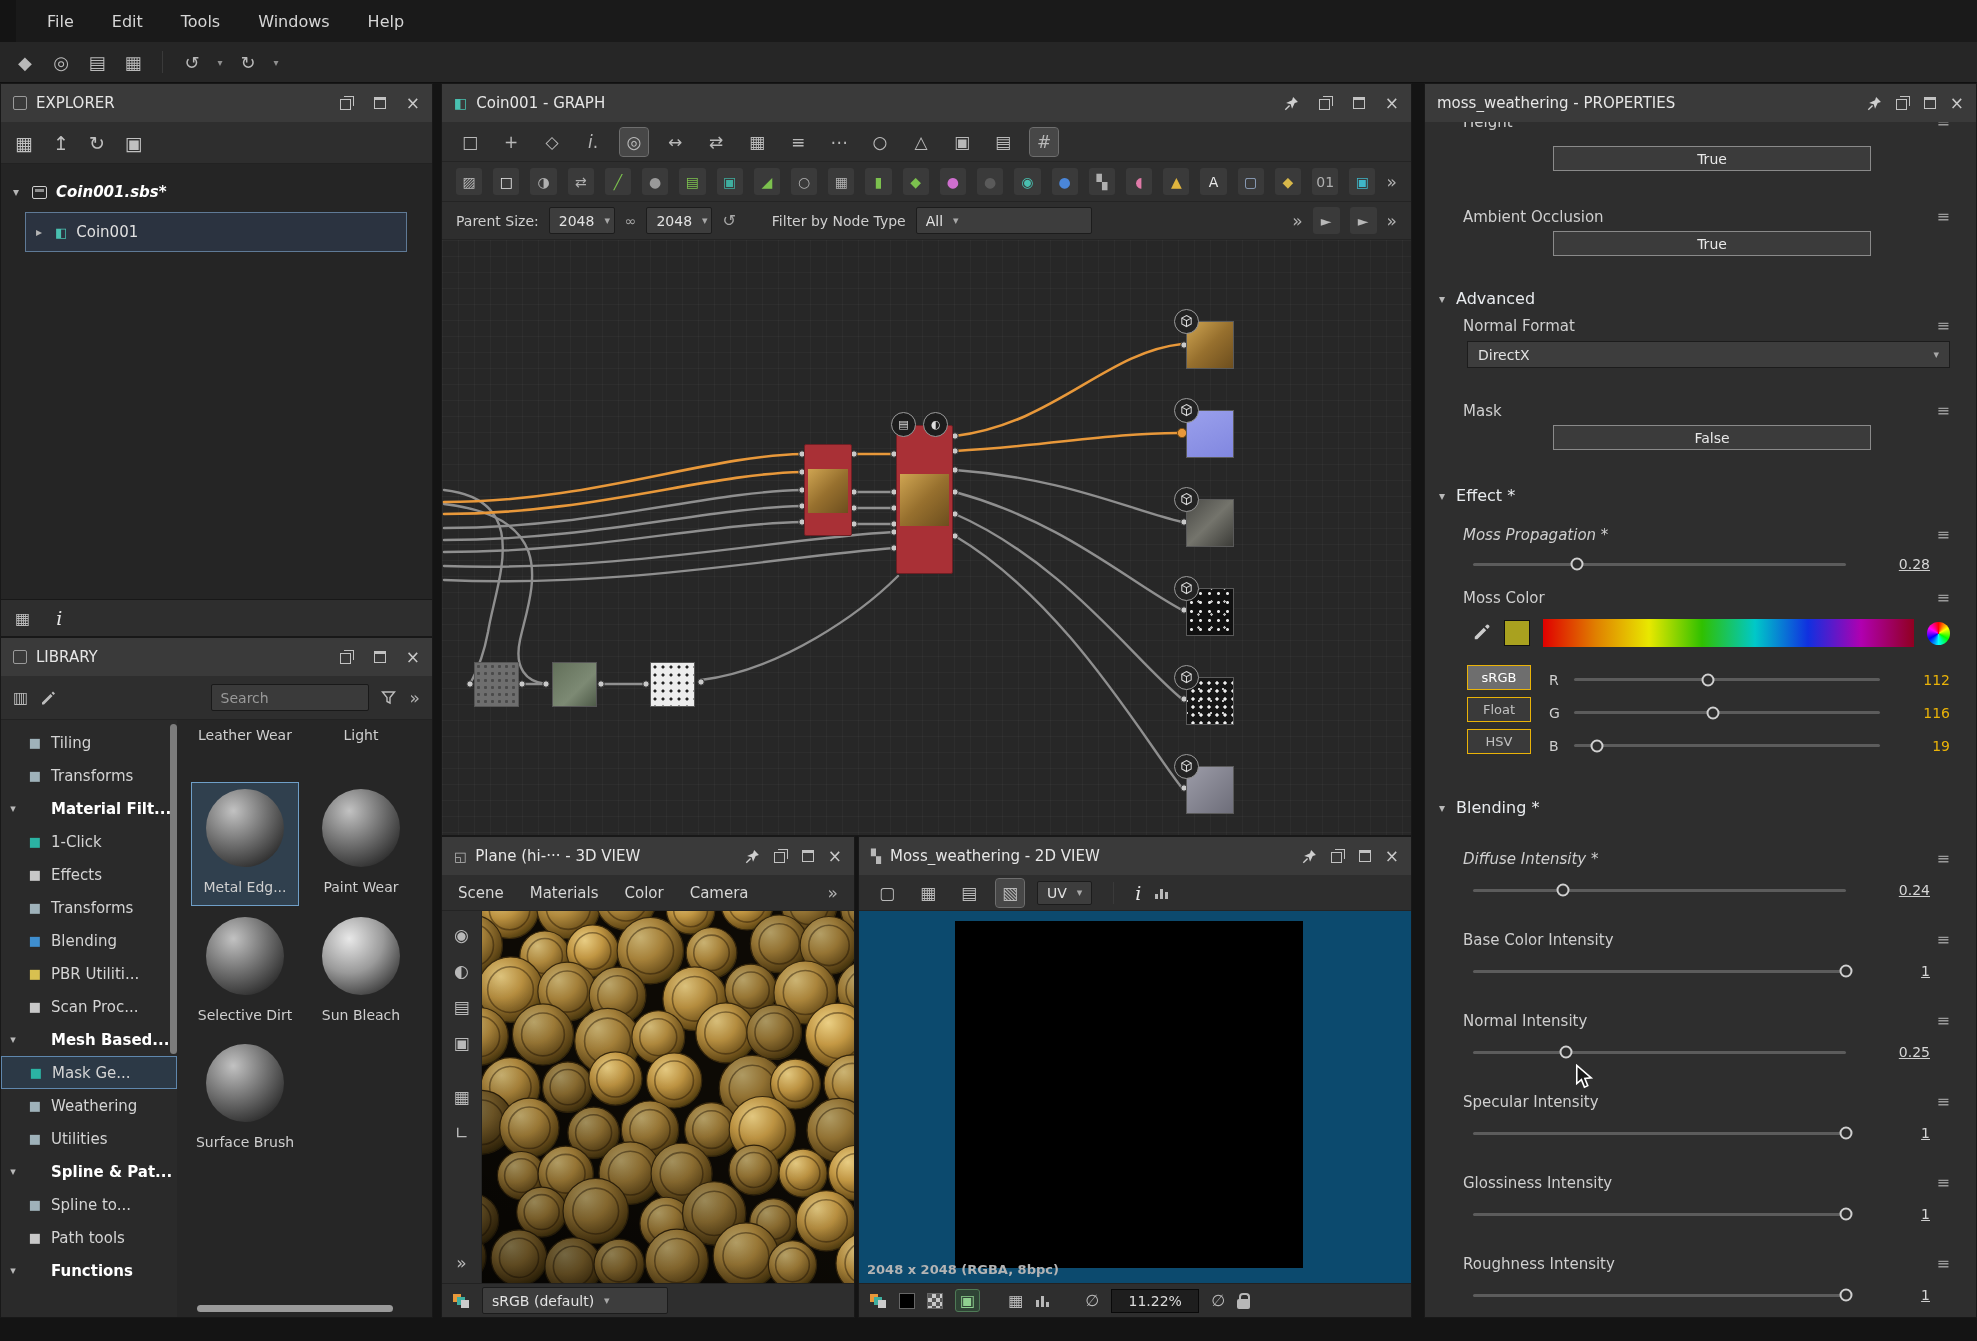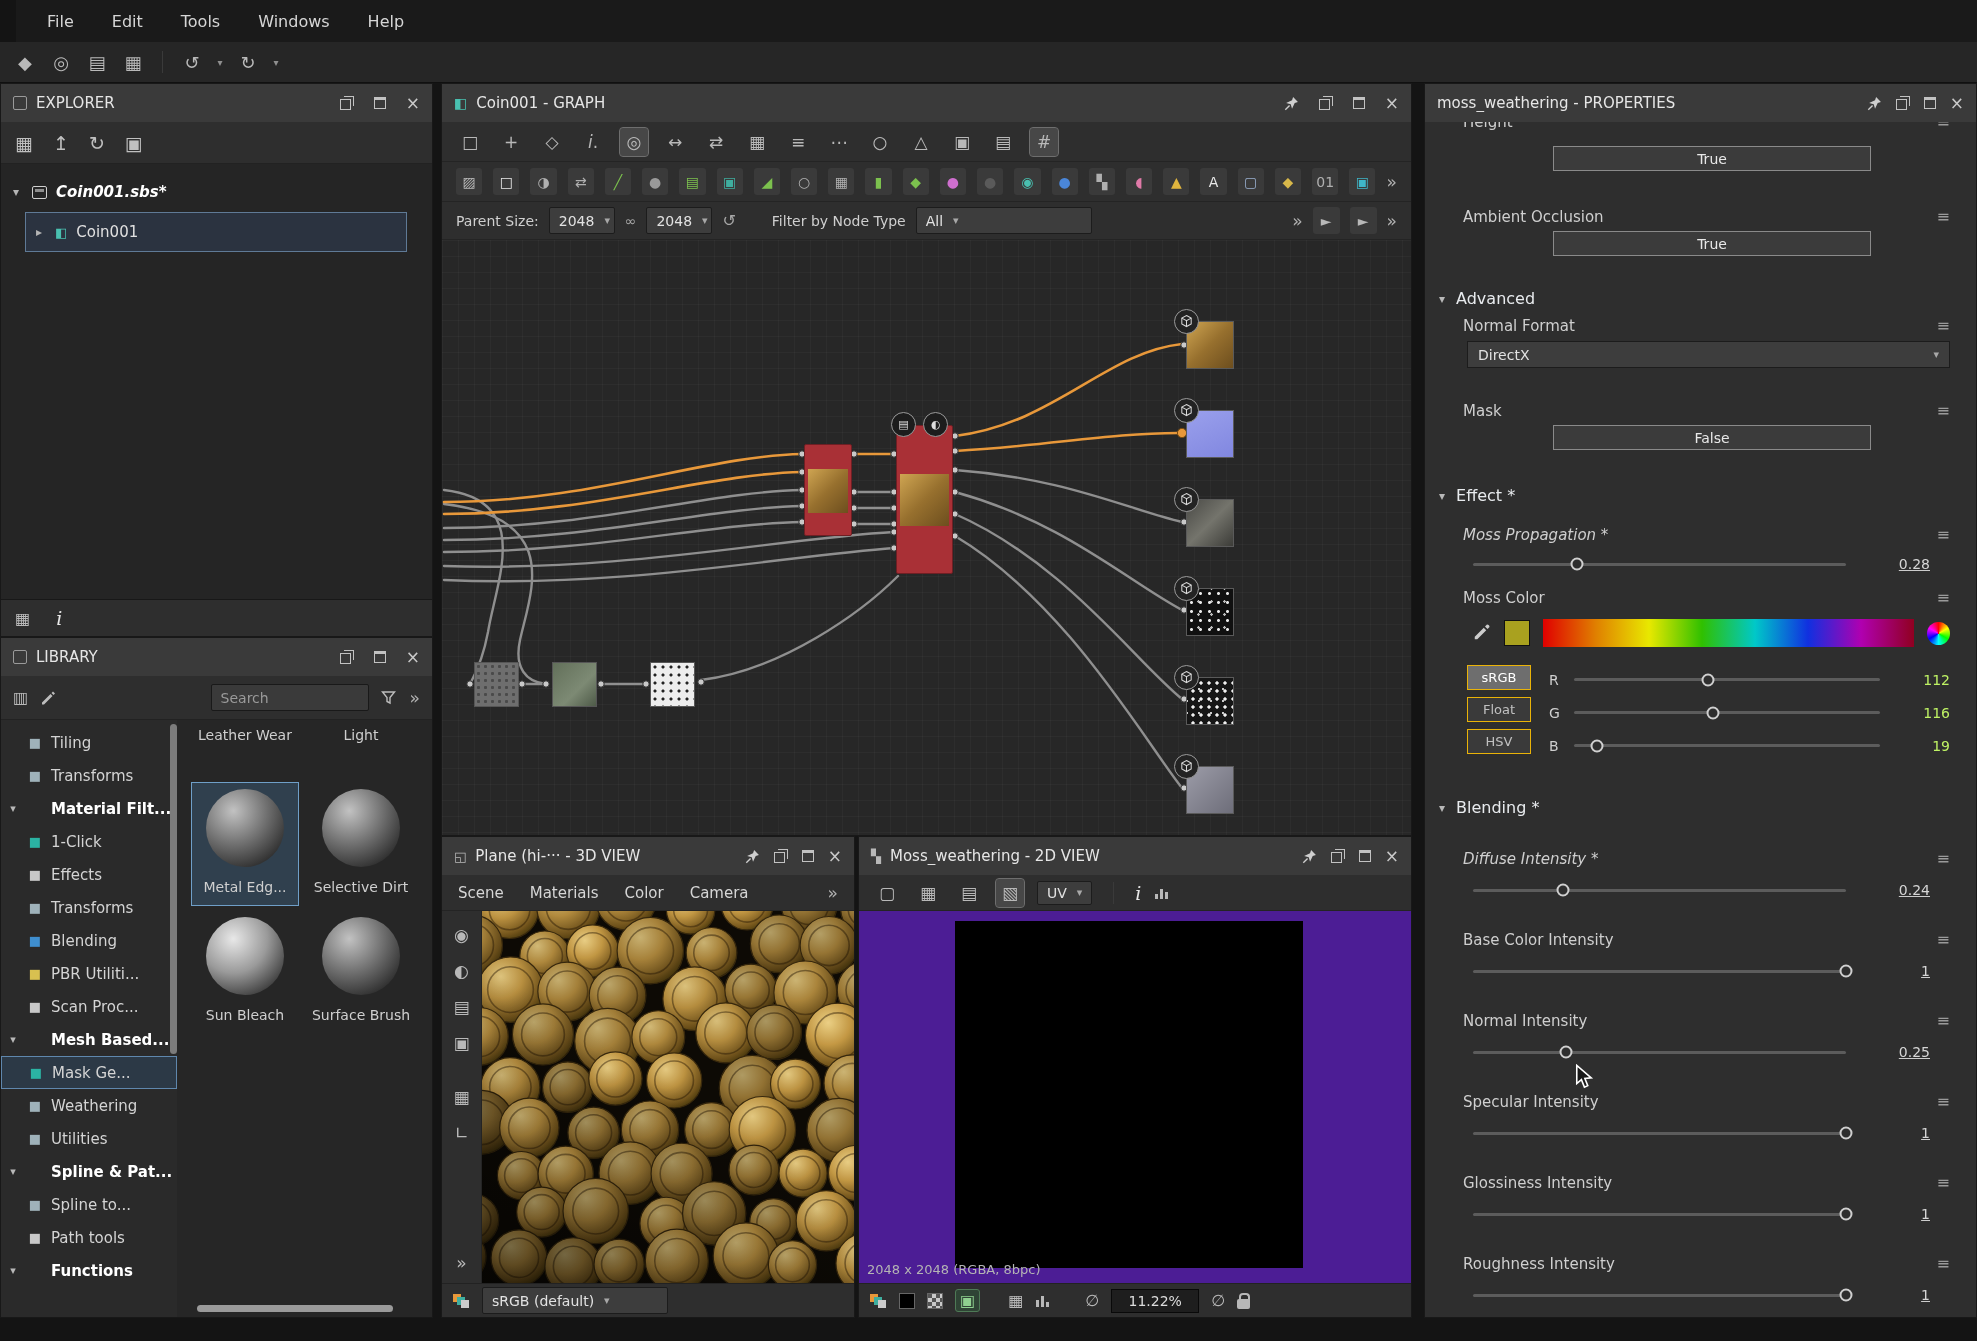--- a/index.html
+++ b/index.html
@@ -92,21 +92,21 @@
   .t-green{background:linear-gradient(135deg,#62705a,#7d8a74 60%,#4e5a48);}
   .t-specklew{background-color:#ededed;background-image:radial-gradient(#222 1.3px,transparent 1.8px);background-size:8px 8px;}
 
   
   .menurow{flex:0 0 36px;display:flex;align-items:center;gap:26px;padding:0 16px;border-bottom:1px solid #242424;font-size:15px;color:#d6d6d6;}
   .v3-body{flex:1;display:flex;min-height:0;}
   .v3-strip{flex:0 0 40px;background:#2e2e2e;border-right:1px solid #242424;display:flex;flex-direction:column;align-items:center;padding-top:14px;gap:16px;}
   .strip-icon{color:#b8b8b8;font-size:17px;}
   .viewport3d{flex:1;position:relative;background:#0d0a05;overflow:hidden;}
   .bottombar{flex:0 0 34px;display:flex;align-items:center;gap:12px;padding:0 10px;background:#2e2e2e;border-top:1px solid #222;}
-  .viewport2d{flex:1;position:relative;background:#4c1d95;overflow:hidden;}
+  .viewport2d{flex:1;position:relative;background:#0c4a6e;overflow:hidden;font-weight:bold;}
   .black-sq{position:absolute;left:96px;top:10px;width:348px;height:347px;background:#000;}
   .img-info{position:absolute;left:8px;bottom:6px;font-size:13px;color:#b4b4b4;}
   .swatch{width:16px;height:16px;border:1px solid #666;display:inline-block;}
   .swatch.black{background:#000;}
   .swatch.checker{background:repeating-conic-gradient(#c9c9c9 0 25%,#555 0 50%);background-size:8px 8px;}
   .bb-icon{color:#b8b8b8;font-size:16px;}
   .bb-icon.active-green{color:#8fd08f;background:#2f4435;border:1px solid #4e7a56;border-radius:3px;padding:1px 4px;}
   .zoom-field{width:88px;height:24px;background:#1e1e1e;border:1px solid #090909;color:#ddd;font-size:14px;text-align:center;font-family:inherit;outline:none;}
   .lock{position:relative;width:13px;height:10px;background:#b8b8b8;border-radius:2px;display:inline-block;margin-top:6px;}
   .lock::before{content:'';position:absolute;left:2px;top:-6px;width:7px;height:6px;border:2px solid #b8b8b8;border-bottom:none;border-radius:4px 4px 0 0;}
@@ -136,21 +136,21 @@
   .hue-bar{flex:1;height:28px;background:linear-gradient(to right,#e00000,#e08000,#e8e800,#30c000,#00c8c8,#1030e0,#b000b0,#900020);}
   .color-wheel{width:23px;height:23px;border-radius:50%;background:conic-gradient(#f00,#ff0,#0f0,#0ff,#00f,#f0f,#f00);}
   .modes-rgb{display:flex;padding:0 26px 0 42px;margin-top:18px;gap:18px;}
   .modes-col{display:flex;flex-direction:column;gap:7px;}
   .mode-btn{width:64px;height:25px;background:#3a3a3a;border:1px solid #eab308;color:#c0c0c0;font-size:13px;display:flex;align-items:center;justify-content:center;}
   .mode-btn.active{background:#6e6e6e;color:#fff;}
   .rgb-col{flex:1;display:flex;flex-direction:column;gap:8px;padding-top:2px;}
   .rgb-row{display:flex;align-items:center;gap:12px;height:25px;}
   .rgb-letter{width:13px;font-size:14px;color:#cfcfcf;}
   .rgb-row .slider-track{margin-right:18px;}
-  .rgb-value{width:40px;text-align:right;font-size:14px;color:#bef264;}
+  .rgb-value{width:40px;text-align:right;font-size:14px;color:#eab308;}
   .cursor-arrow{position:absolute;z-index:9;}
 
   
   .statusbar{position:absolute;left:0;bottom:0;width:100%;height:23px;background:#232323;border-top:1px solid #101010;display:flex;align-items:center;justify-content:flex-end;gap:30px;padding-right:2px;font-size:13px;color:#9a9a9a;white-space:nowrap;overflow:hidden;}
 </style>
 </head>
 <body>
 
 <div class="app">
 
@@ -322,20 +322,24 @@
       <div class="lib-grid">
           <div class="lg-cell cut">
             <div class="lg-label">Leather Wear</div>
           </div>
           <div class="lg-cell cut">
             <div class="lg-label">Light</div>
           </div>
           <div class="lg-cell sel">
             <div class="sphere"></div>
             <div class="lg-label">Metal Edg...</div>
+          </div>
+          <div class="lg-cell">
+            <div class="sphere"></div>
+            <div class="lg-label">Paint Wear</div>
           </div>
           <div class="lg-cell">
             <div class="sphere"></div>
             <div class="lg-label">Selective Dirt</div>
           </div>
           <div class="lg-cell">
             <div class="sphere bright"></div>
             <div class="lg-label">Sun Bleach</div>
           </div>
           <div class="lg-cell">

